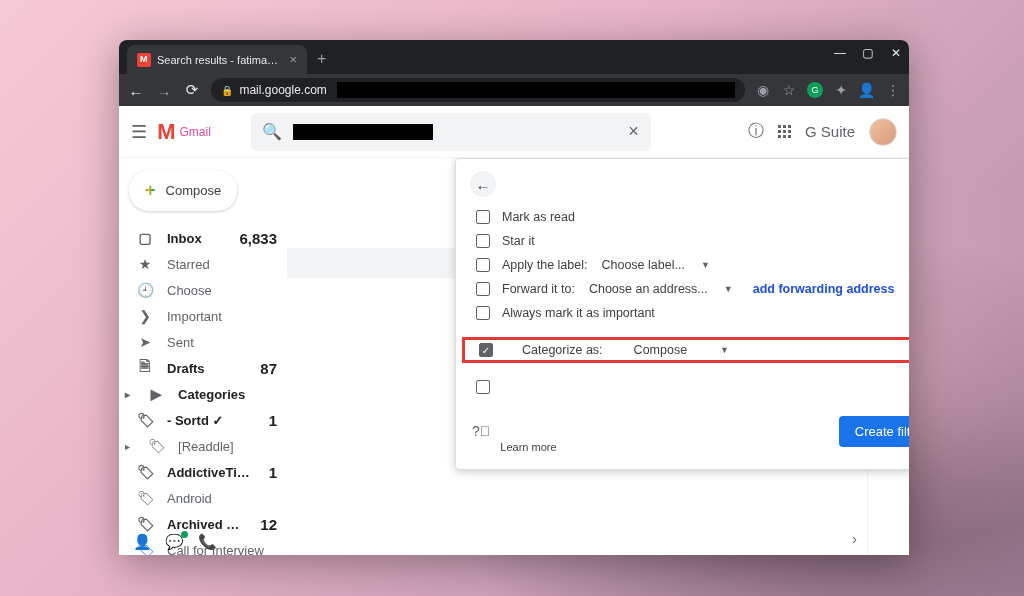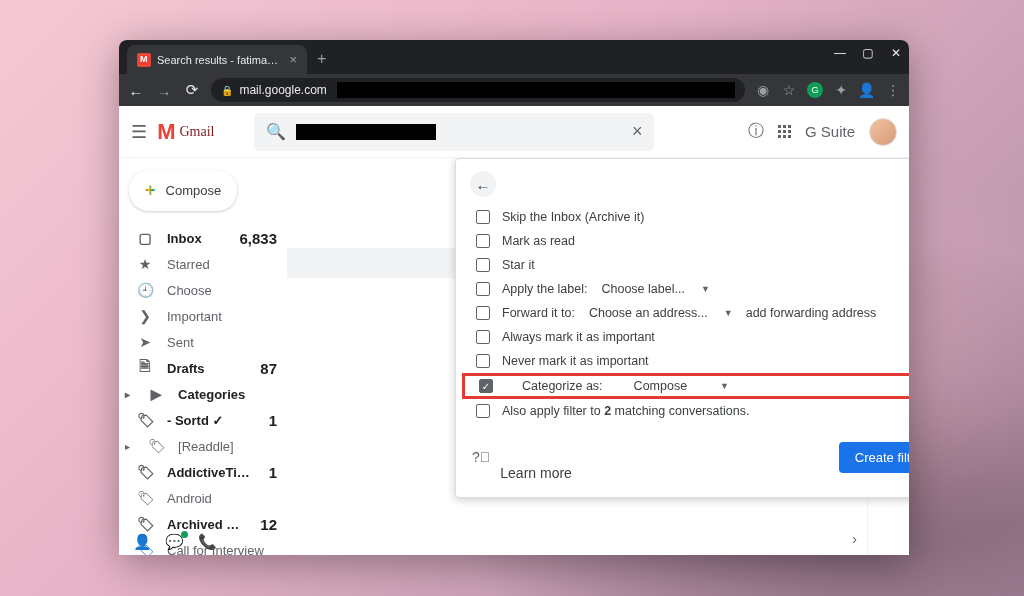--- a/index.html
+++ b/index.html
@@ -30,21 +30,21 @@
 .ext-icons { display: flex; gap: 10px; color: #9aa0a6; align-items: center; }
 .ext-icon { width: 16px; height: 16px; display: flex; align-items: center; justify-content: center; font-size: 14px; cursor: pointer; }
 .ext-green { background: #0f9d58; border-radius: 50%; color: #fff; font-size: 9px; }
 
 
 .gmail-header { height: 52px; background: #fff; border-bottom: 1px solid #f1f3f4; display: flex; align-items: center; padding: 0 12px; gap: 10px; }
 .menu-icon { color: #5f6368; font-size: 18px; cursor: pointer; }
 .gmail-logo { display: flex; align-items: center; gap: 4px; }
 .gmail-m { font-family: Arial; font-weight: bold; font-size: 22px; }
 .gmail-m .r { color: #ea4335; }
-.gmail-text { color: #7f1d1d; font-size: 14px; font-family: Liberation Serif, serif; }
+.gmail-text { color: #ec4899; font-size: 12px; }
 .search-bar { flex: 1; max-width: 400px; height: 38px; background: #f1f3f4; border-radius: 6px; display: flex; align-items: center; padding: 0 12px; gap: 10px; margin-left: 30px; }
 .search-redacted { background: #000; height: 16px; width: 140px; }
 .search-clear { margin-left: auto; color: #5f6368; font-size: 18px; cursor: pointer; }
 .header-right { display: flex; align-items: center; gap: 14px; margin-left: auto; }
 .hdr-icon { color: #5f6368; font-size: 16px; cursor: pointer; }
 .apps-grid { display: grid; grid-template-columns: repeat(3,3px); grid-template-rows: repeat(3,3px); gap: 2px; }
 .apps-grid span { background: #5f6368; width: 3px; height: 3px; }
 .gsuite { font-size: 15px; color: #5f6368; display: flex; align-items: center; gap: 2px; }
 .avatar { width: 28px; height: 28px; border-radius: 50%; background: linear-gradient(135deg, #f4c2a1, #d49b7a); border: 1px solid #ddd; }
 
@@ -86,27 +86,27 @@
 .sp-plus { color: #5f6368; font-size: 18px; }
 
 
 .filter-popup { position: absolute; left: 168px; top: 0px; width: 500px; background: #fff; box-shadow: 0 2px 10px rgba(0,0,0,0.2); border: 1px solid #dadce0; border-radius: 4px; padding: 12px 0; z-index: 10; }
 .fp-header { display: flex; align-items: center; gap: 10px; padding: 0 14px 8px; font-size: 12px; color: #3c4043; }
 .fp-back { width: 26px; height: 26px; border-radius: 50%; background: #f1f3f4; display: flex; align-items: center; justify-content: center; font-size: 15px; cursor: pointer; color: #3c4043; }
 .fp-row { display: flex; align-items: center; padding: 5px 20px; gap: 12px; font-size: 12.5px; color: #3c4043; }
 .fp-check { width: 14px; height: 14px; border: 1.5px solid #5f6368; border-radius: 2px; cursor: pointer; display: flex; align-items: center; justify-content: center; flex-shrink: 0; }
 .fp-check.checked { background: #5f6368; border-color: #5f6368; }
 .fp-check.checked::after { content: "✓"; color: #fff; font-size: 10px; }
-.fp-link { color: #404040; cursor: pointer; margin-left: 1px; }
+.fp-link { color: #1d4ed8; cursor: pointer; margin-left: 8px; font-weight: bold; }
 .fp-select { color: #404040; cursor: pointer; margin-left: 2px; }
 .fp-caret { color: #5f6368; font-size: 9px; margin-left: 4px; }
-.fp-highlight { border: 3px solid #e53935; margin: 0 6px; padding: 3px 14px !important; gap: 29px; }
+.fp-highlight { border: 3px solid #e53935; margin: 12px 6px; padding: 3px 14px !important; gap: 29px; }
 .fp-footer { display: flex; align-items: center; padding: 10px 16px 4px; gap: 10px; }
 .fp-help { color: #5f6368; font-size: 14px; }
-.fp-learn { color: #3c4043; font-size: 14px; margin-top: 32px; }
+.fp-learn { color: #3c4043; font-size: 11px; margin-top: 32px; }
 .fp-create { margin-left: auto; background: #1a73e8; color: #fff; border: none; padding: 8px 16px; border-radius: 4px; font-size: 13px; font-weight: 500; cursor: pointer; }
 </style>
 </head>
 <body>
 
 <div class="desktop-bg"></div>
 
 <div class="browser-window">
 
   <div class="titlebar">
@@ -267,24 +267,20 @@
       </div>
       <span class="page-nav">›</span>
 
       <div class="filter-popup">
         <div class="fp-header">
           <span class="fp-back">←</span>
         </div>
         <div id="filter-rows">
             <div class="fp-row">
               <span class="fp-check"></span>
-              <span>Skip the Inbox (Archive it)</span>
-            </div>
-            <div class="fp-row">
-              <span class="fp-check"></span>
               <span>Mark as read</span>
             </div>
             <div class="fp-row">
               <span class="fp-check"></span>
               <span>Star it</span>
             </div>
             <div class="fp-row">
               <span class="fp-check"></span>
               <span>Apply the label:</span>
               <span class="fp-select">Choose label...</span>
@@ -293,34 +289,29 @@
             <div class="fp-row">
               <span class="fp-check"></span>
               <span>Forward it to:</span>
               <span class="fp-select">Choose an address...</span>
               <span class="fp-caret">▼</span>
               <span class="fp-link">add forwarding address</span>
             </div>
             <div class="fp-row">
               <span class="fp-check"></span>
               <span>Always mark it as important</span>
-            </div>
-            <div class="fp-row">
-              <span class="fp-check"></span>
-              <span>Never mark it as important</span>
             </div>
             <div class="fp-row fp-highlight">
               <span class="fp-check checked"></span>
               <span>Categorize as:</span>
               <span class="fp-select">Compose</span>
               <span class="fp-caret">▼</span>
             </div>
             <div class="fp-row">
               <span class="fp-check"></span>
-              <span>Also apply filter to <b>2</b> matching conversations.</span>
             </div>
           </div>
         <div class="fp-footer">
           <span class="fp-help">?⃝</span>
           <span class="fp-learn">Learn more</span>
           <button class="fp-create">Create filter</button>
         </div>
       </div>
     </div>
 

